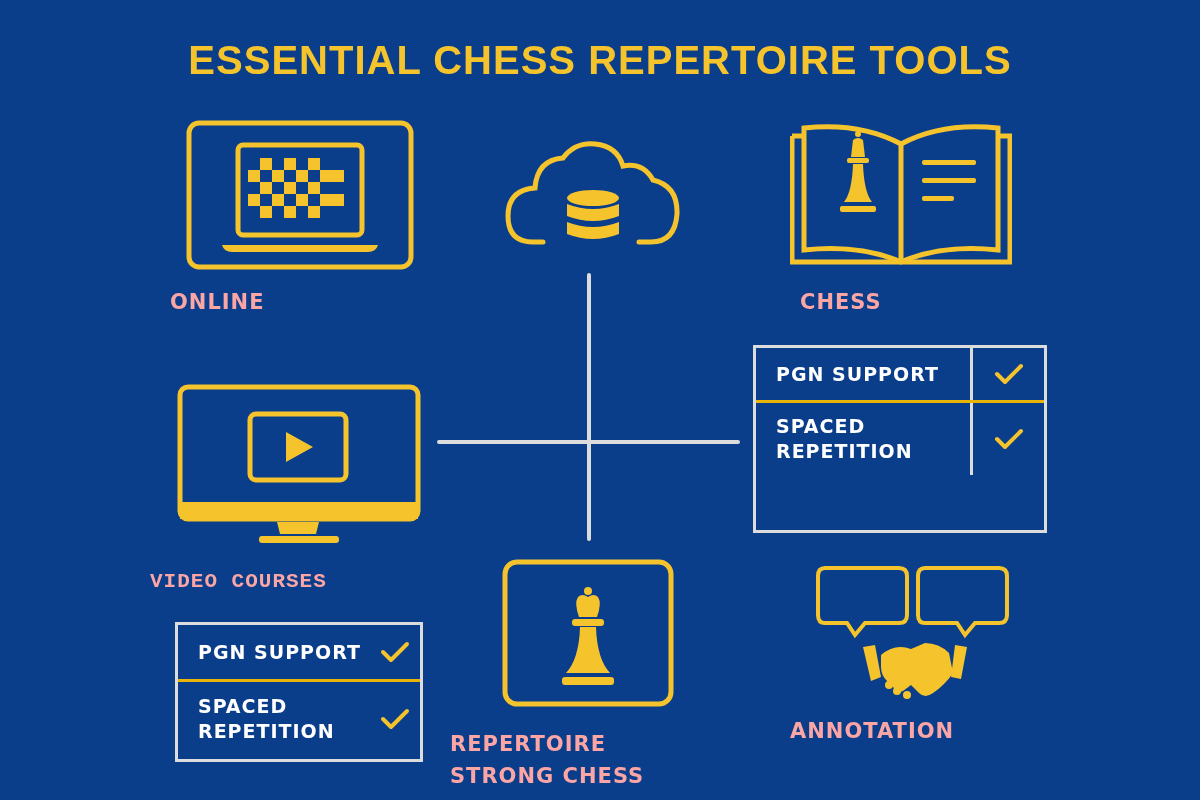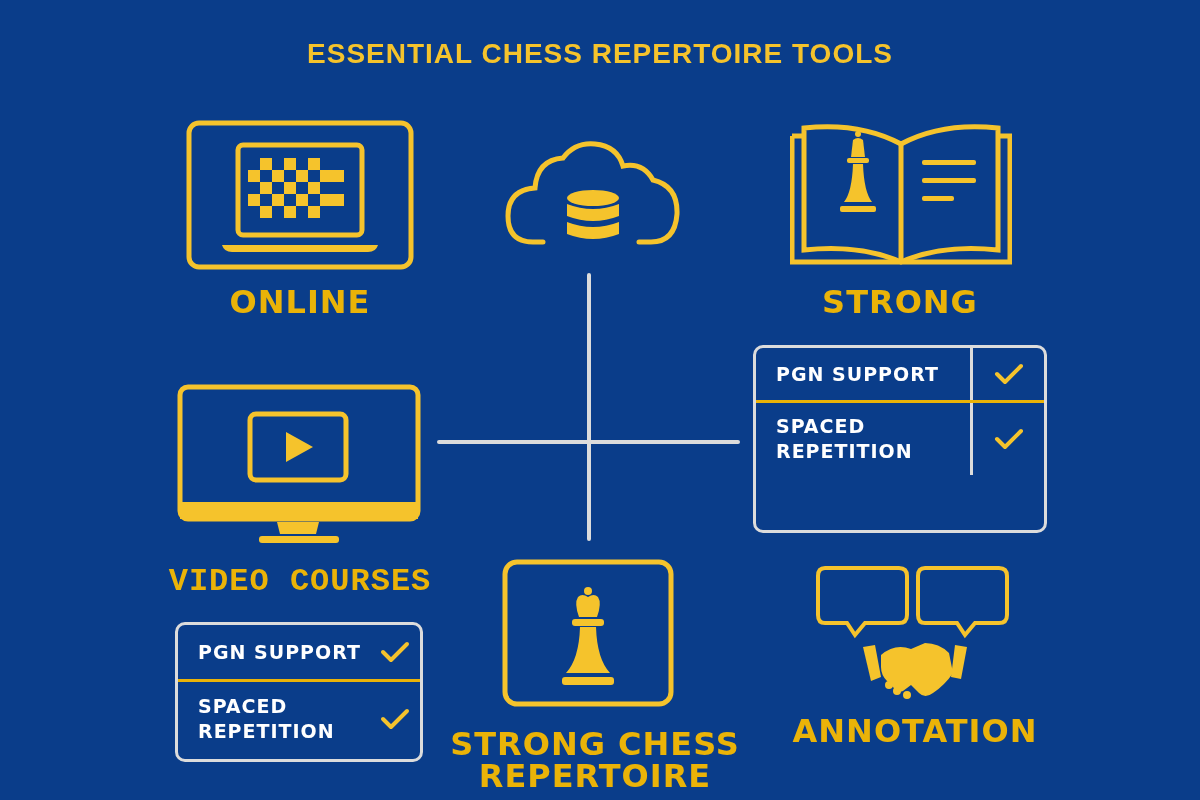--- a/index.html
+++ b/index.html
@@ -5,33 +5,33 @@
   html, body { margin:0; padding:0; }
   body {
     width:1200px; height:800px; overflow:hidden;
     background:#0a3d8a;
     position:relative;
     font-family:"DejaVu Sans", sans-serif;
   }
   .abs { position:absolute; }
   .title {
     left:0; top:38px; width:1200px; text-align:center;
-    color:#f5c32c; font-weight:bold; font-size:28px; letter-spacing:1px;
+    color:#f5c32c; font-weight:bold; font-size:40px; letter-spacing:1px;
     font-family:"Liberation Sans", sans-serif;
   }
   .label {
-    color:#eab308; font-weight:bold; font-size:32px; text-align:center;
+    color:#fca5a5; font-weight:bold; font-size:21px; 
     line-height:32px; letter-spacing:1px;
     font-family:"DejaVu Sans", sans-serif;
   }
   .yellow-stroke { stroke:#f5c32c; fill:none; }
   .yellow-fill { fill:#f5c32c; }
   .line { background:#dcdcdc; border-radius:2px; }
   .feat-table {
-    border:3px solid #dcdcdc; border-radius:10px; overflow:hidden;
+    border:3px solid #dcdcdc; border-radius:0; overflow:hidden;
     background:#0a3d8a;
   }
   .feat-row { display:flex; border-top:3px solid #eab308; align-items:stretch; }
   .feat-row:first-child { border-top:none; }
   .feat-text {
     color:#ffffff; font-weight:bold; font-size:19px; letter-spacing:1px;
     display:flex; align-items:center; padding-left:20px; line-height:25px;
     font-family:"DejaVu Sans", sans-serif;
   }
   .feat-check { display:flex; align-items:center; justify-content:center; }
@@ -101,21 +101,21 @@
       <path d="M63 42 H73 Q74 70 82 80 H54 Q62 70 63 42 Z"></path>
       <rect x="50" y="84" width="36" height="6" rx="2"></rect>
     </g>
     <g class="yellow-fill">
       <rect x="132" y="38" width="54" height="5" rx="2"></rect>
       <rect x="132" y="56" width="54" height="5" rx="2"></rect>
       <rect x="132" y="74" width="32" height="5" rx="2"></rect>
     </g>
   </svg>
 </div>
-<div class="abs label" style="left:800px; top:286px; width:200px;">STRONG</div>
+<div class="abs label" style="left:800px; top:286px; width:200px;">CHESS</div>
 
 <div class="abs feat-table" style="left:753px; top:345px; width:288px; height:182px;">
   <div class="feat-row" style="height:52px;">
     <div class="feat-text" style="width:198px;">PGN SUPPORT</div>
     <div class="feat-check sep-v" style="width:72px;">
       <svg width="30" height="22" viewBox="0 0 30 22">
           <path d="M3 11 L11 19 L27 3" class="yellow-stroke" stroke-width="4" stroke-linecap="round" stroke-linejoin="round"></path>
         </svg>
     </div>
   </div>
@@ -172,22 +172,22 @@
     <g class="yellow-fill">
       <circle cx="86" cy="32" r="4"></circle>
       <path d="M76 38 Q80 34 86 38 Q92 34 96 38 Q100 44 95 58 H77 Q72 44 76 38 Z"></path>
       <rect x="70" y="60" width="32" height="7" rx="3"></rect>
       <path d="M78 68 H94 Q95 100 108 114 H64 Q77 100 78 68 Z"></path>
       <rect x="60" y="118" width="52" height="8" rx="3"></rect>
     </g>
   </svg>
 </div>
 <div class="abs label" style="left:450px; top:728px; width:290px;">
+  <div>REPERTOIRE</div>
   <div>STRONG CHESS</div>
-  <div>REPERTOIRE</div>
 </div>
 
 <div class="abs" style="left:815px; top:565px; width:196px; height:140px;">
   <svg width="196" height="140" viewBox="0 0 196 140">
     <path d="M10 3 H84 Q92 3 92 11 V50 Q92 58 84 58 H50 L40 70 L32 58 H10 Q3 58 3 50 V11 Q3 3 10 3 Z" class="yellow-stroke" stroke-width="4"></path>
     <path d="M110 3 H184 Q192 3 192 11 V50 Q192 58 184 58 H160 L150 70 L142 58 H110 Q103 58 103 50 V11 Q103 3 110 3 Z" class="yellow-stroke" stroke-width="4"></path>
     <g class="yellow-fill">
       <path d="M48 82 L60 80 L66 112 L56 116 Z"></path>
       <path d="M140 80 L152 82 L146 114 L136 112 Z"></path>
       <path d="M66 90 Q80 78 96 84 L110 78 Q124 78 134 88 L138 108 Q130 120 118 128 Q110 134 104 128 L96 120 L88 126 Q82 128 78 122 L72 116 Q66 110 66 102 Z"></path>

